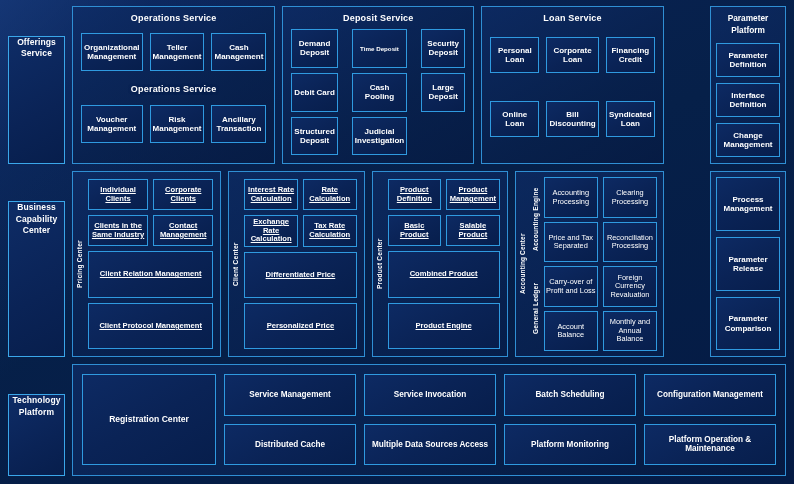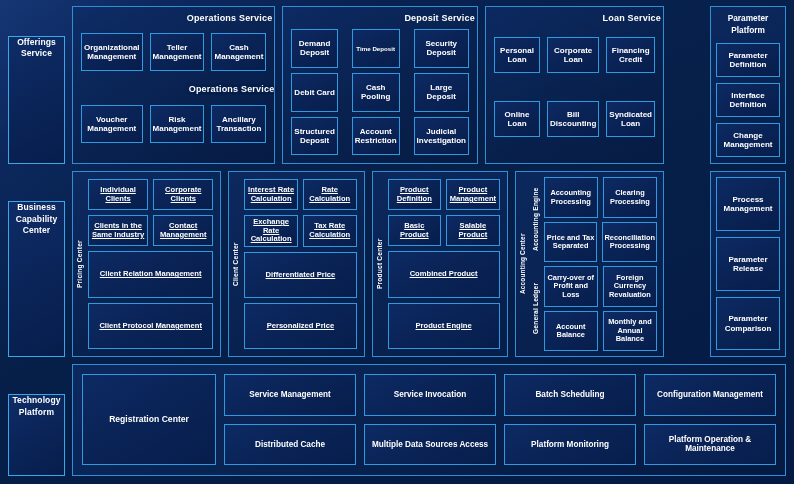--- a/index.html
+++ b/index.html
@@ -76,21 +76,21 @@
   .group {
     border: 1px solid #2f8fd4;
     background: linear-gradient(150deg, rgba(14,44,102,.75) 0%, rgba(8,32,76,.75) 60%, rgba(6,26,66,.75) 100%);
     display: flex;
     flex-direction: column;
     position: relative;
   }
   .group-title {
     font-size: 9px;
     font-weight: bold;
-    text-align: right;
+    text-align: center;
     padding: 6px 2px 0 2px;
     letter-spacing: .2px;
   }
   .group-title.mid {
     position: absolute;
     left: 0; right: 0;
     top: 77px;
     padding: 0;
     z-index: 4;
     text-shadow: 0 0 3px #071e4c, 0 0 3px #071e4c;
@@ -187,21 +187,21 @@
     padding: 5px 6px 5px 1px;
   }
   .acct-sub { display: flex; flex: 1; }
   .acct-sub .sub-body {
     flex: 1;
     display: flex;
     flex-direction: column;
     gap: 4px;
     padding-left: 2px;
   }
-  .acct-sub .bx { flex: 1; font-size: 7.4px; font-weight: bold; padding: 1px; }
+  .acct-sub .bx { flex: 1; font-size: 7.4px; font-weight: normal; padding: 1px; }
 
   
   .tech-body {
     flex: 1;
     display: flex;
     gap: 8px;
     padding: 9px 9px 10px 9px;
     align-items: stretch;
   }
   .tech-reg {
@@ -248,21 +248,20 @@
     <div class="group dep" style="flex:1 1 215px;">
       <div class="group-title">Deposit Service</div>
       <div class="grid3">
         <div class="bx">Demand Deposit</div>
         <div class="bx tiny">Time Deposit</div>
         <div class="bx">Security Deposit</div>
         <div class="bx">Debit Card</div>
         <div class="bx">Cash Pooling</div>
         <div class="bx">Large Deposit</div>
         <div class="bx">Structured Deposit</div>
-        <div class="bx">Account Restriction</div>
         <div class="bx">Judicial Investigation</div>
       </div>
     </div>
 
     <div class="group loan" style="flex:1 1 205px;">
       <div class="group-title">Loan Service</div>
       <div class="grid3">
         <div class="bx">Personal Loan</div>
         <div class="bx">Corporate Loan</div>
         <div class="bx">Financing Credit</div>

